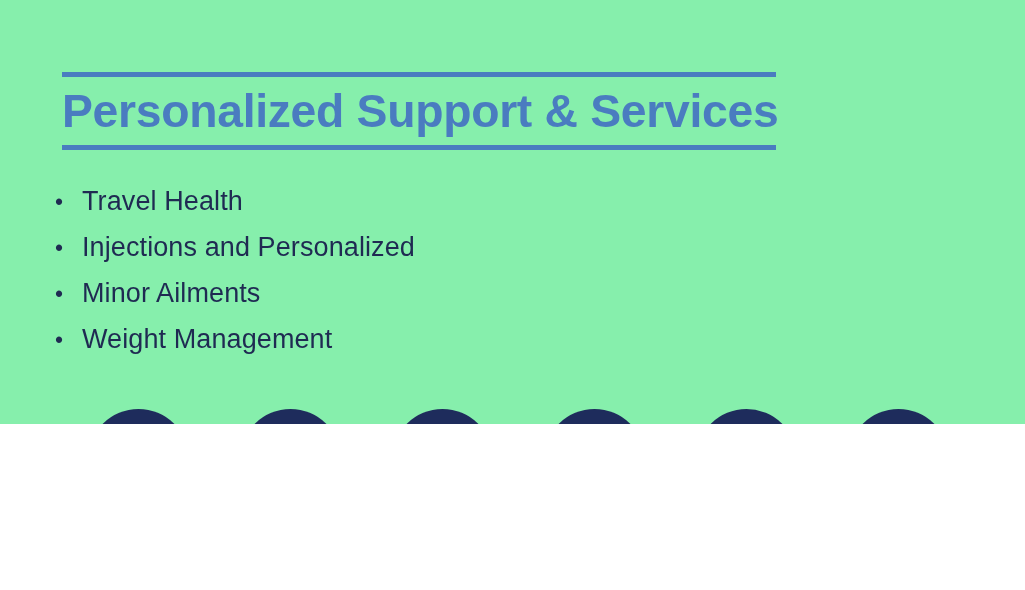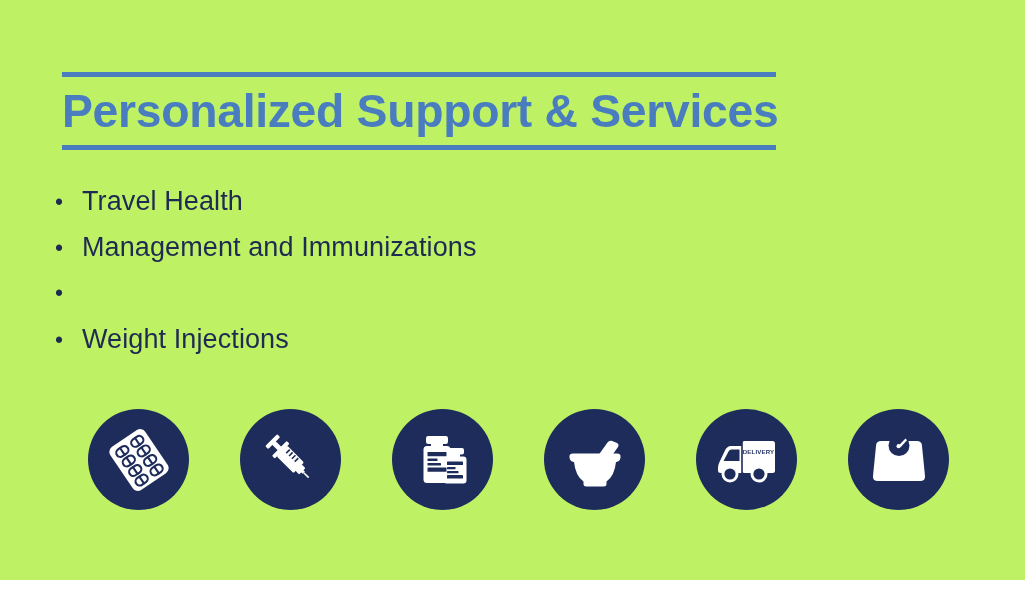--- a/index.html
+++ b/index.html
@@ -8,22 +8,22 @@
     padding: 0;
     background: #ffffff;
   }
   body {
     font-family: "Liberation Sans", sans-serif;
     -webkit-font-smoothing: antialiased;
   }
   #slide {
     position: relative;
     width: 1025px;
-    height: 580px;
-    background: #bef264;
+    height: 424px;
+    background: #86efac;
     overflow: hidden;
   }
 
   
   .title-block {
     position: absolute;
     left: 62px;
     top: 72px;
     width: 714px;
   }
@@ -117,28 +117,29 @@
     <div class="rule rule-bottom"></div>
   </div>
 
   <ul class="bullet-list">
     <li class="bullet-item">
       <span class="bullet-dot">•</span>
       <span class="bullet-text">Travel Health</span>
     </li>
     <li class="bullet-item">
       <span class="bullet-dot">•</span>
-      <span class="bullet-text">Management and Immunizations</span>
-    </li>
-    <li class="bullet-item">
-      <span class="bullet-dot">•</span>
-    </li>
-    <li class="bullet-item">
-      <span class="bullet-dot">•</span>
-      <span class="bullet-text">Weight Injections</span>
+      <span class="bullet-text">Injections and Personalized</span>
+    </li>
+    <li class="bullet-item">
+      <span class="bullet-dot">•</span>
+      <span class="bullet-text">Minor Ailments</span>
+    </li>
+    <li class="bullet-item">
+      <span class="bullet-dot">•</span>
+      <span class="bullet-text">Weight Management</span>
     </li>
   </ul>
 
   <div class="icon-row">
 
     <div class="icon-circle">
       <svg width="62" height="62" viewBox="0 0 62 62">
         <g transform="rotate(-34 31 31)">
           <rect x="10" y="5" width="42" height="52" rx="6" ry="6" fill="#ffffff"></rect>
           <g fill="none" stroke="#1e2c5c" stroke-width="2.1" stroke-linecap="round">

